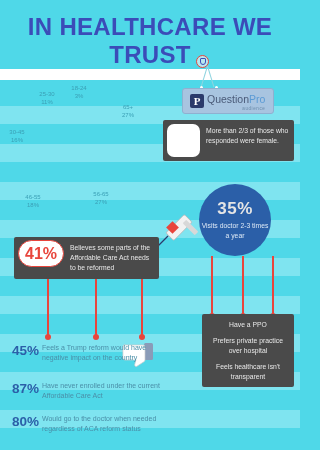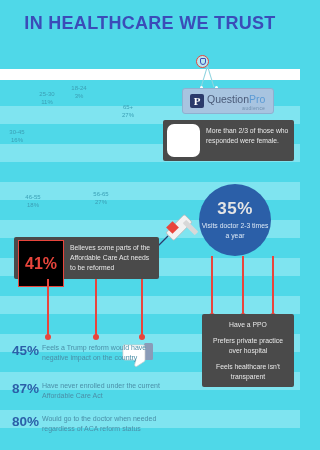--- a/index.html
+++ b/index.html
@@ -25,21 +25,21 @@
   .s5 { top: 258px; height: 18px; }
   .s6 { top: 296px; height: 18px; }
   .s7 { top: 334px; height: 18px; }
   .s8 { top: 372px; height: 18px; }
   .s9 { top: 410px; height: 18px; }
 
   
   .header { position: absolute; top: 0; left: 0; width: 300px; height: 72px; text-align: center; }
   .title {
     position: absolute; top: 13px; left: 0; width: 300px;
-    font-size: 18px; font-weight: bold; color: #3b4cb8;
+    font-size: 24px; font-weight: bold; color: #3b4cb8;
     letter-spacing: 0.3px;
   }
   .subtitle {
     position: absolute; top: 36px; left: 0; width: 300px;
     font-size: 11.5px; font-weight: bold; color: #ffffff;
     letter-spacing: 0.1px;
   }
 
   
   .powered {
@@ -150,22 +150,22 @@
   .syringe { position: absolute; top: 212px; left: 152px; width: 46px; height: 40px; }
 
   
   .card41 {
     position: absolute; top: 237px; left: 14px;
     width: 145px; height: 42px;
     background: #4a4a4a; border-radius: 2px;
   }
   .badge41 {
     position: absolute; top: 240px; left: 18px;
-    width: 46px; height: 47px; background: #000000;
-    border: 1.5px solid #e8453c; border-radius: 0;
+    width: 46px; height: 27px; background: #ffffff;
+    border: 1.5px solid #e8453c; border-radius: 16px;
     display: flex; align-items: center; justify-content: center;
     font-size: 16px; font-weight: bold; color: #e8453c;
   }
   .txt41 {
     position: absolute; top: 243px; left: 70px; width: 86px;
     font-size: 6.8px; color: #e8e8e8; line-height: 1.5;
   }
 
   
   .dark-panel {

